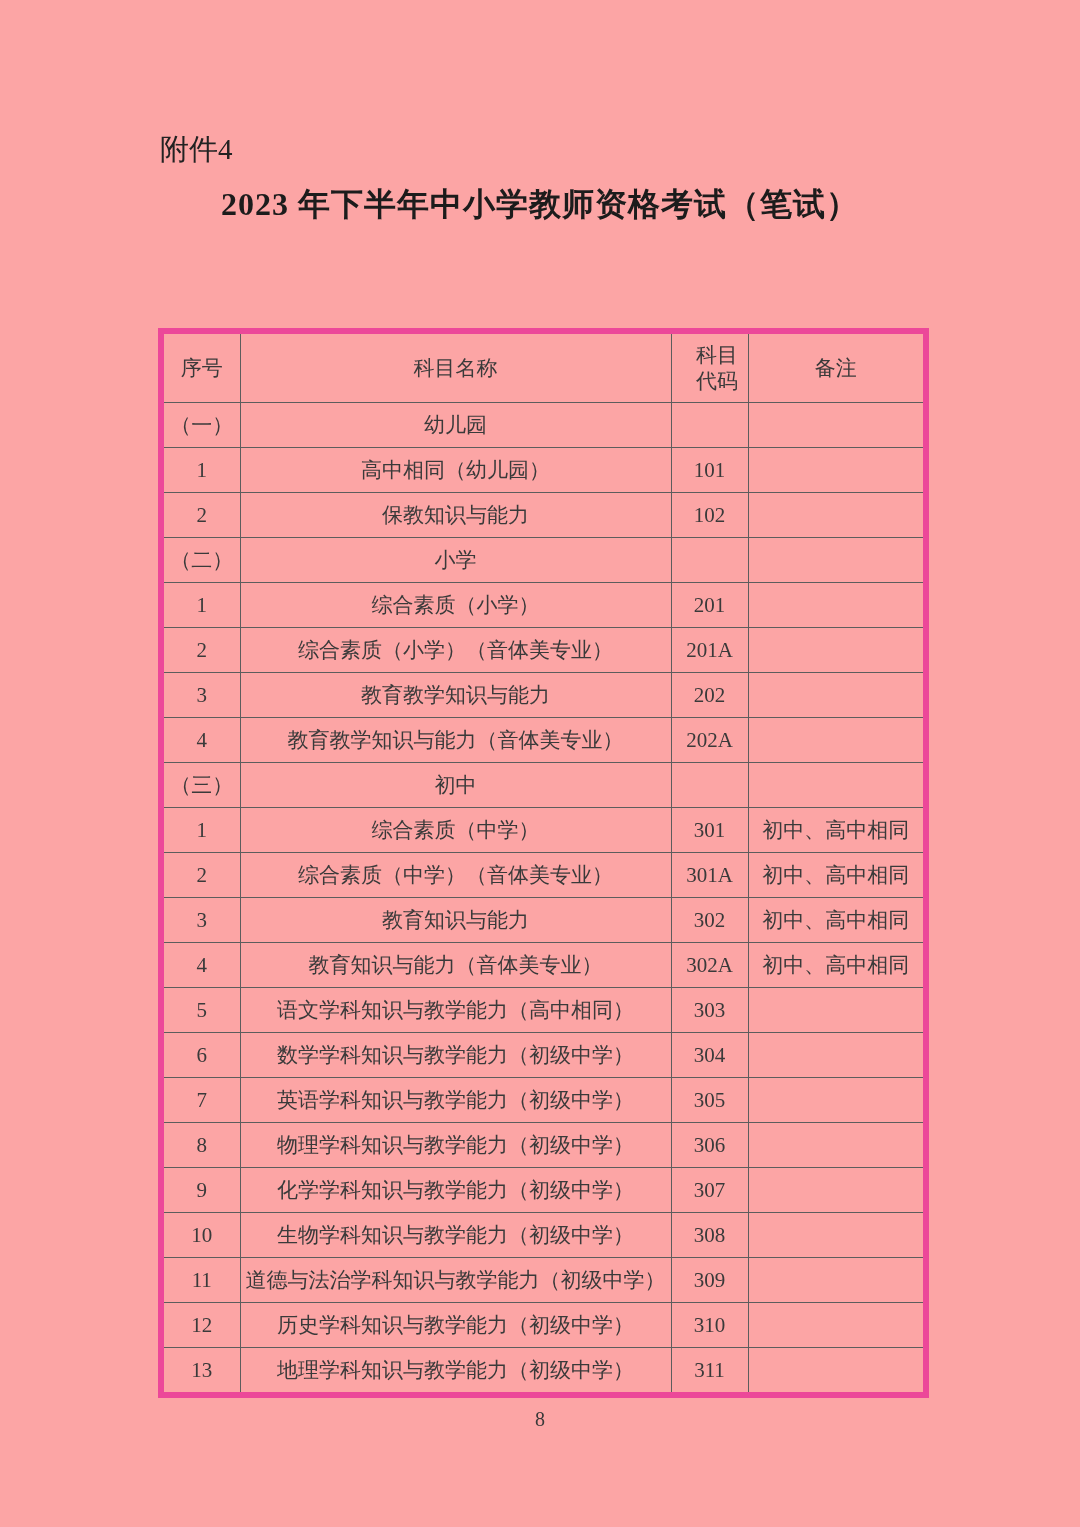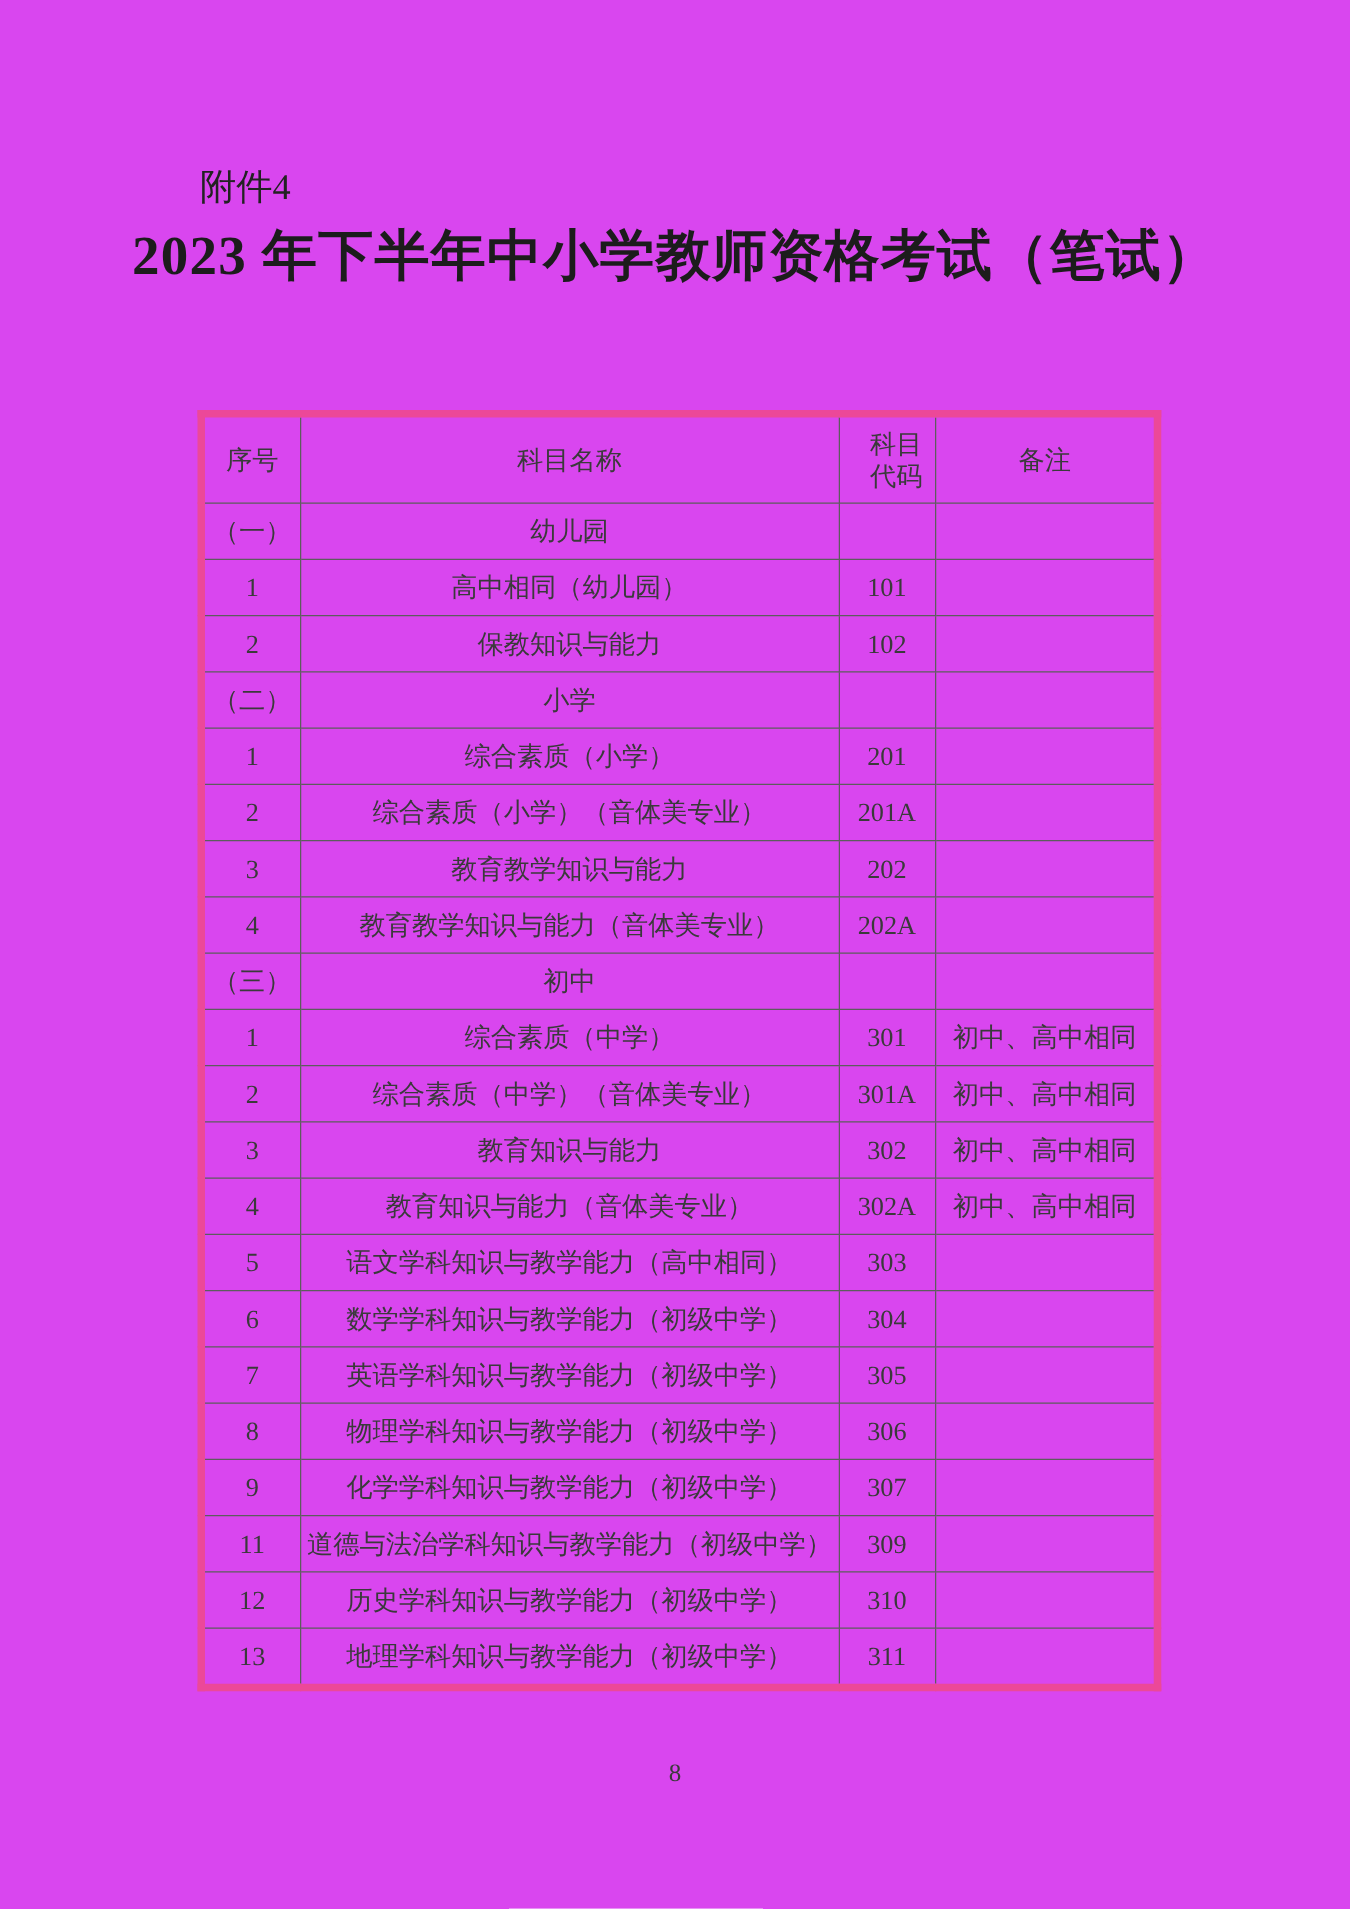--- a/index.html
+++ b/index.html
@@ -4,40 +4,40 @@
 <style>
   html, body {
     margin: 0;
     padding: 0;
     background: #ffffff;
   }
   .page {
     position: relative;
     width: 1080px;
     height: 1527px;
-    background: #d946ef;
+    background: #fca5a5;
     font-family: "Liberation Serif", "DejaVu Serif", serif;
     color: #323232;
     overflow: hidden;
   }
   .attachment {
     position: absolute;
     left: 160px;
     top: 130px;
     font-size: 29px;
     color: #222222;
   }
   .title {
     position: absolute;
     left: 0;
     top: 176px;
     width: 1080px;
     margin: 0;
     text-align: center;
-    font-size: 44px;
+    font-size: 32px;
     font-weight: bold;
     color: #1c1c1c;
     line-height: 57px;
     letter-spacing: 1px;
   }
   table.subject-table {
     position: absolute;
     left: 158px;
     top: 328px;
     width: 765px;
@@ -224,20 +224,26 @@
     <td></td>
   </tr>
 
   <tr>
     <td>9</td>
     <td>化学学科知识与教学能力（初级中学）</td>
     <td>307</td>
     <td></td>
   </tr>
 
+  <tr>
+    <td>10</td>
+    <td>生物学科知识与教学能力（初级中学）</td>
+    <td>308</td>
+    <td></td>
+  </tr>
 
   <tr>
     <td>11</td>
     <td>道德与法治学科知识与教学能力（初级中学）</td>
     <td>309</td>
     <td></td>
   </tr>
 
   <tr>
     <td>12</td>

